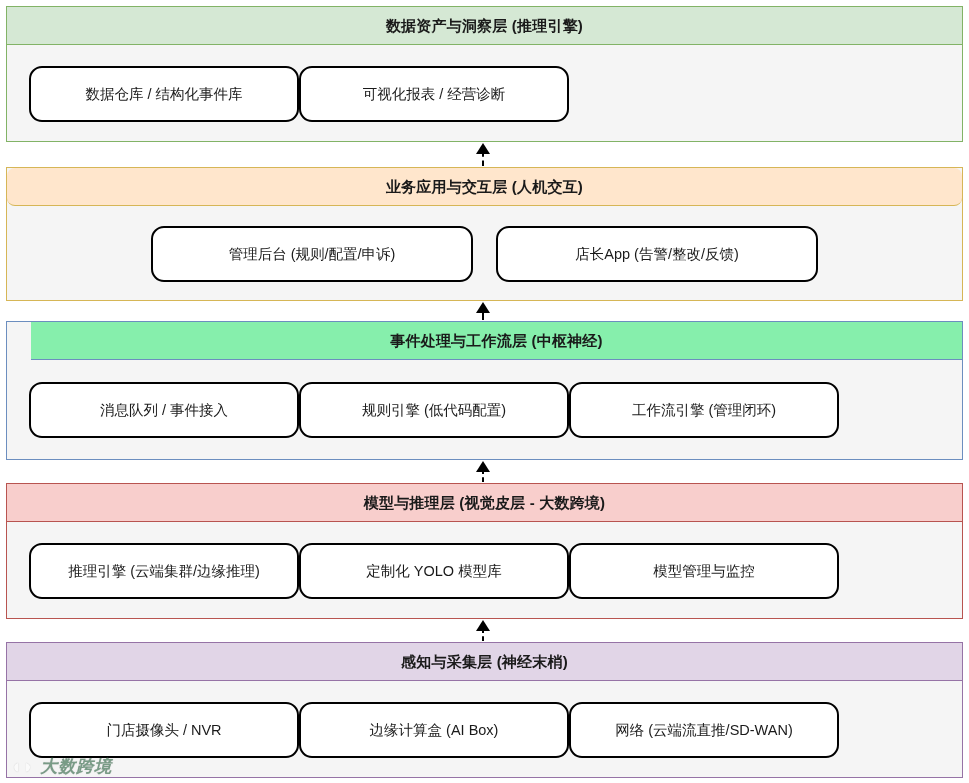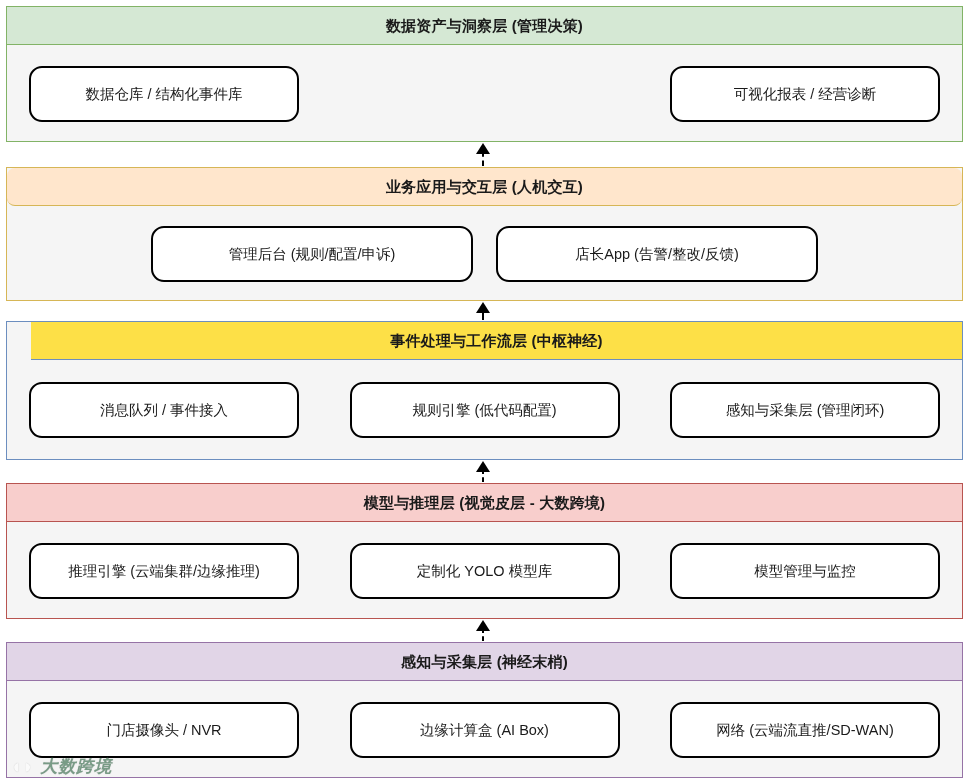--- a/index.html
+++ b/index.html
@@ -40,21 +40,21 @@
     font-weight: bold;
     color: #1a1a1a;
     box-sizing: border-box;
     border-bottom: 1px solid #999999;
     letter-spacing: 0.2px;
   }
 
   .layer-body {
     display: flex;
     align-items: center;
-    justify-content: space-between;
+    justify-content: flex-start;
     box-sizing: border-box;
     padding: 0 22px;
   }
 
   .layer-body.two-up {
     justify-content: center;
     gap: 23px;
   }
 
   .node {
@@ -76,21 +76,21 @@
   .layer-body.two-up .node { width: 322px; }
 
   
   .layer.green  { top: 6px;   height: 136px; border-color: #82b366; }
   .layer.green  > .layer-header { background: #d5e8d4; border-bottom-color: #82b366; }
 
   .layer.orange { top: 167px; height: 134px; border-color: #d6b656; }
   .layer.orange > .layer-header { background: #ffe6cc; border-bottom-color: #d6b656; border-radius: 8px; }
 
   .layer.blue   { top: 321px; height: 139px; border-color: #6c8ebf; }
-  .layer.blue   > .layer-header { background: #fde047; border-bottom-color: #6c8ebf; margin-left: 24px; }
+  .layer.blue   > .layer-header { background: #86efac; border-bottom-color: #6c8ebf; margin-left: 24px; }
 
   .layer.pink   { top: 483px; height: 136px; border-color: #b85450; }
   .layer.pink   > .layer-header { background: #f8cecc; border-bottom-color: #b85450; }
 
   .layer.purple { top: 642px; height: 136px; border-color: #9673a6; }
   .layer.purple > .layer-header { background: #e1d5e7; border-bottom-color: #9673a6; }
 
   .layer.green  > .layer-body { height: 97px; }
   .layer.orange > .layer-body { height: 95px; }
   .layer.blue   > .layer-body { height: 100px; }
@@ -154,21 +154,21 @@
     line-height: 1;
     font-style: italic;
   }
 </style>
 </head>
 <body>
 
 <div id="diagram">
 
   <div class="layer green">
-    <div class="layer-header">数据资产与洞察层 (管理决策)</div>
+    <div class="layer-header">数据资产与洞察层 (推理引擎)</div>
     <div class="layer-body three-up">
       <div class="node">数据仓库 / 结构化事件库</div>
       <div class="node">可视化报表 / 经营诊断</div>
     </div>
   </div>
 
   <div class="connector c1">
     <div class="head"></div>
     <div class="stem"></div>
   </div>
@@ -184,21 +184,21 @@
   <div class="connector c2">
     <div class="head"></div>
     <div class="stem"></div>
   </div>
 
   <div class="layer blue">
     <div class="layer-header">事件处理与工作流层 (中枢神经)</div>
     <div class="layer-body three-up">
       <div class="node">消息队列 / 事件接入</div>
       <div class="node">规则引擎 (低代码配置)</div>
-      <div class="node">感知与采集层 (管理闭环)</div>
+      <div class="node">工作流引擎 (管理闭环)</div>
     </div>
   </div>
 
   <div class="connector c3">
     <div class="head"></div>
     <div class="stem"></div>
   </div>
 
   <div class="layer pink">
     <div class="layer-header">模型与推理层 (视觉皮层 - 大数跨境)</div>

